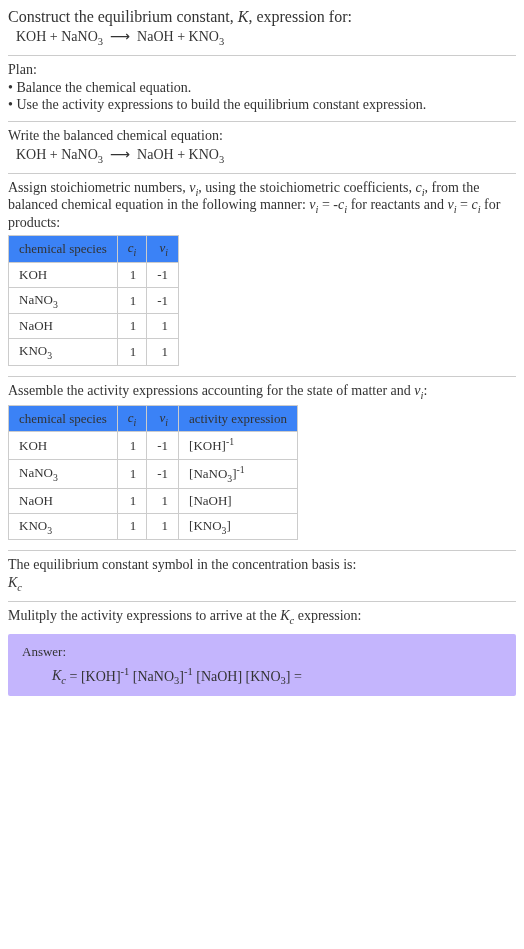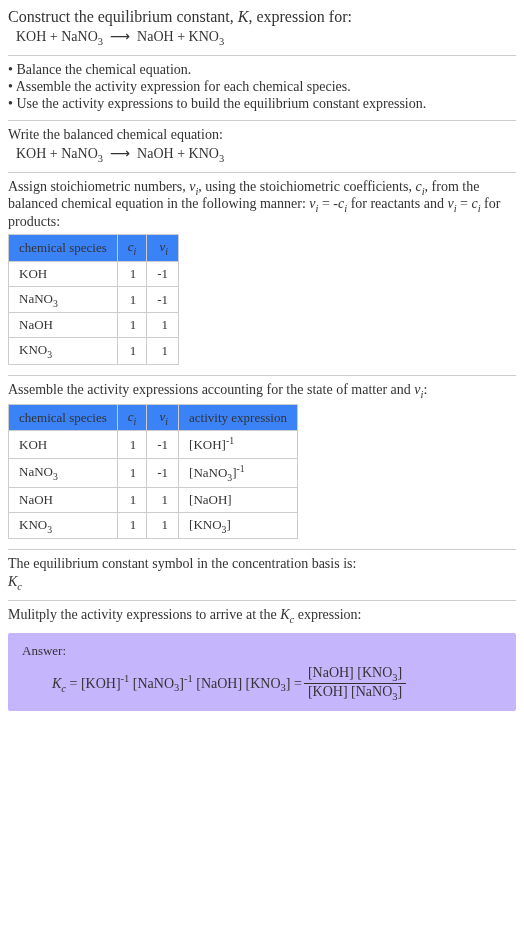--- a/index.html
+++ b/index.html
@@ -102,23 +102,23 @@
 <body>
 
 <div class="section">
   <div class="title">Construct the equilibrium constant, <span class="italic">K</span>, expression for:</div>
   <div class="equation">KOH + NaNO<sub>3</sub>&nbsp;&nbsp;⟶&nbsp;&nbsp;NaOH + KNO<sub>3</sub></div>
 </div>
 
 <hr>
 
 <div class="section">
+  <div>Plan:</div>
   <div class="plan-list">
     <div class="plan-item">• Balance the chemical equation.</div>
-    <div class="plan-item">• Assemble the activity expression for each chemical species.</div>
     <div class="plan-item">• Use the activity expressions to build the equilibrium constant expression.</div>
   </div>
 </div>
 
 <hr>
 
 <div class="section">
   <div>Write the balanced chemical equation:</div>
   <div class="equation">KOH + NaNO<sub>3</sub>&nbsp;&nbsp;⟶&nbsp;&nbsp;NaOH + KNO<sub>3</sub></div>
 </div>
@@ -208,18 +208,14 @@
 <hr>
 
 <div class="section">
   <div>Mulitply the activity expressions to arrive at the <span class="italic">K<sub>c</sub></span> expression:</div>
 </div>
 
 <div class="answer-box">
   <div class="answer-label">Answer:</div>
   <div class="kc-line">
     <span><span class="italic">K<sub>c</sub></span> = [KOH]<sup>-1</sup> [NaNO<sub>3</sub>]<sup>-1</sup> [NaOH] [KNO<sub>3</sub>] = </span>
-    <span class="frac">
-      <span class="num">[NaOH] [KNO<sub>3</sub>]</span>
-      <span class="den">[KOH] [NaNO<sub>3</sub>]</span>
-    </span>
   </div>
 </div>
 
 </body></html>

